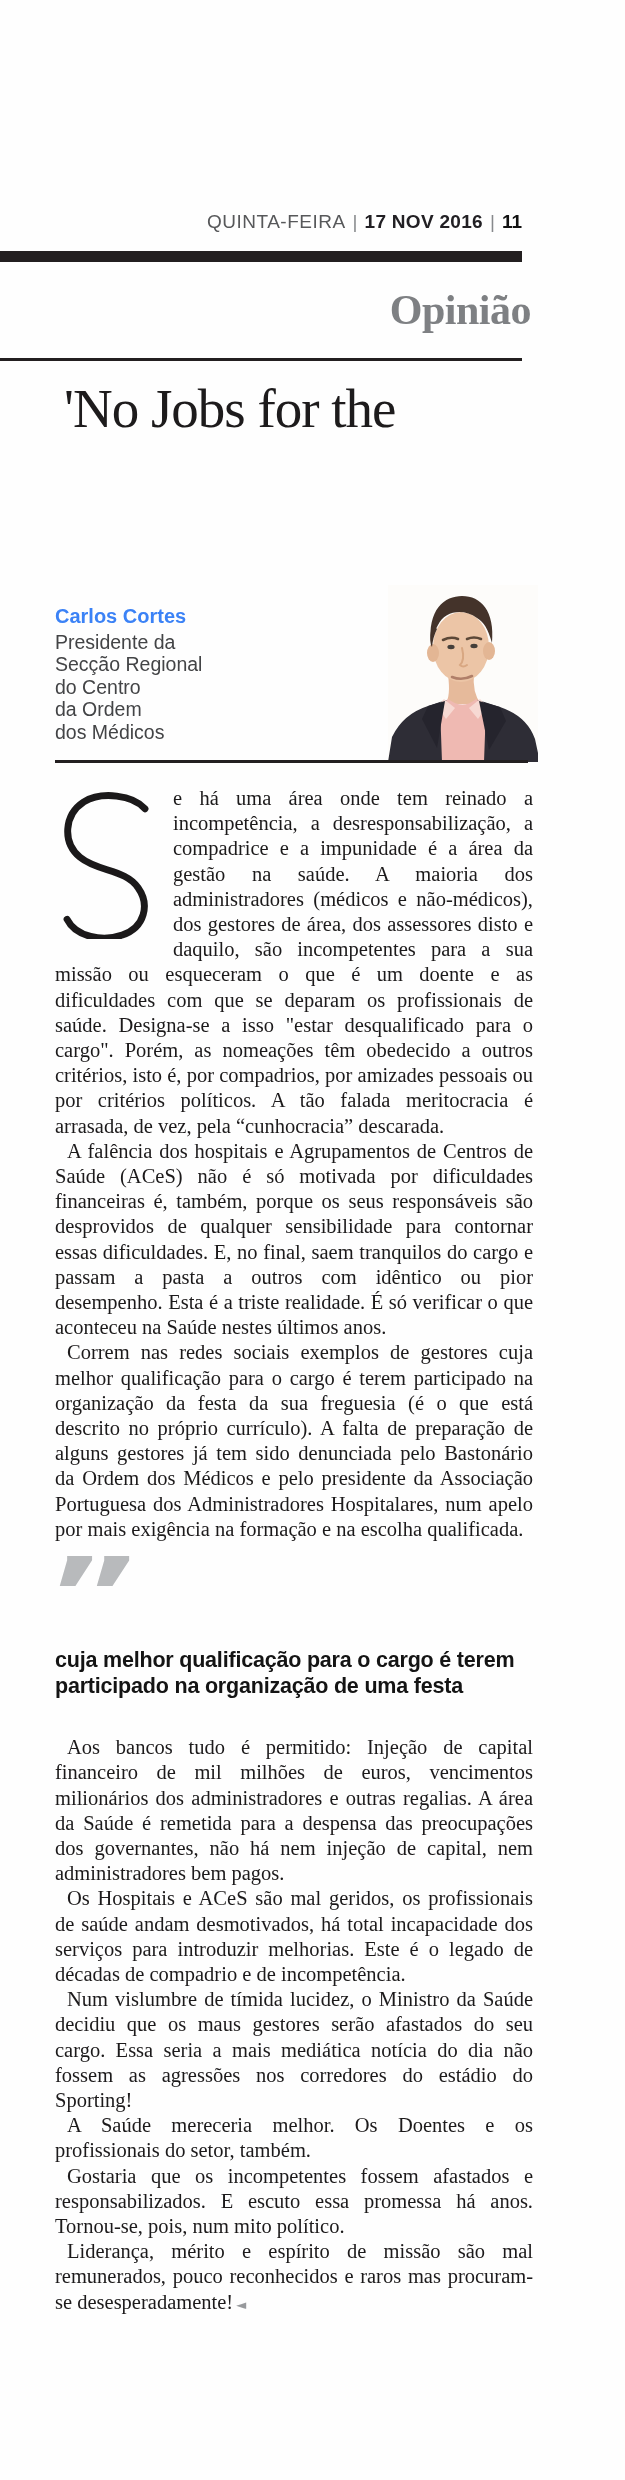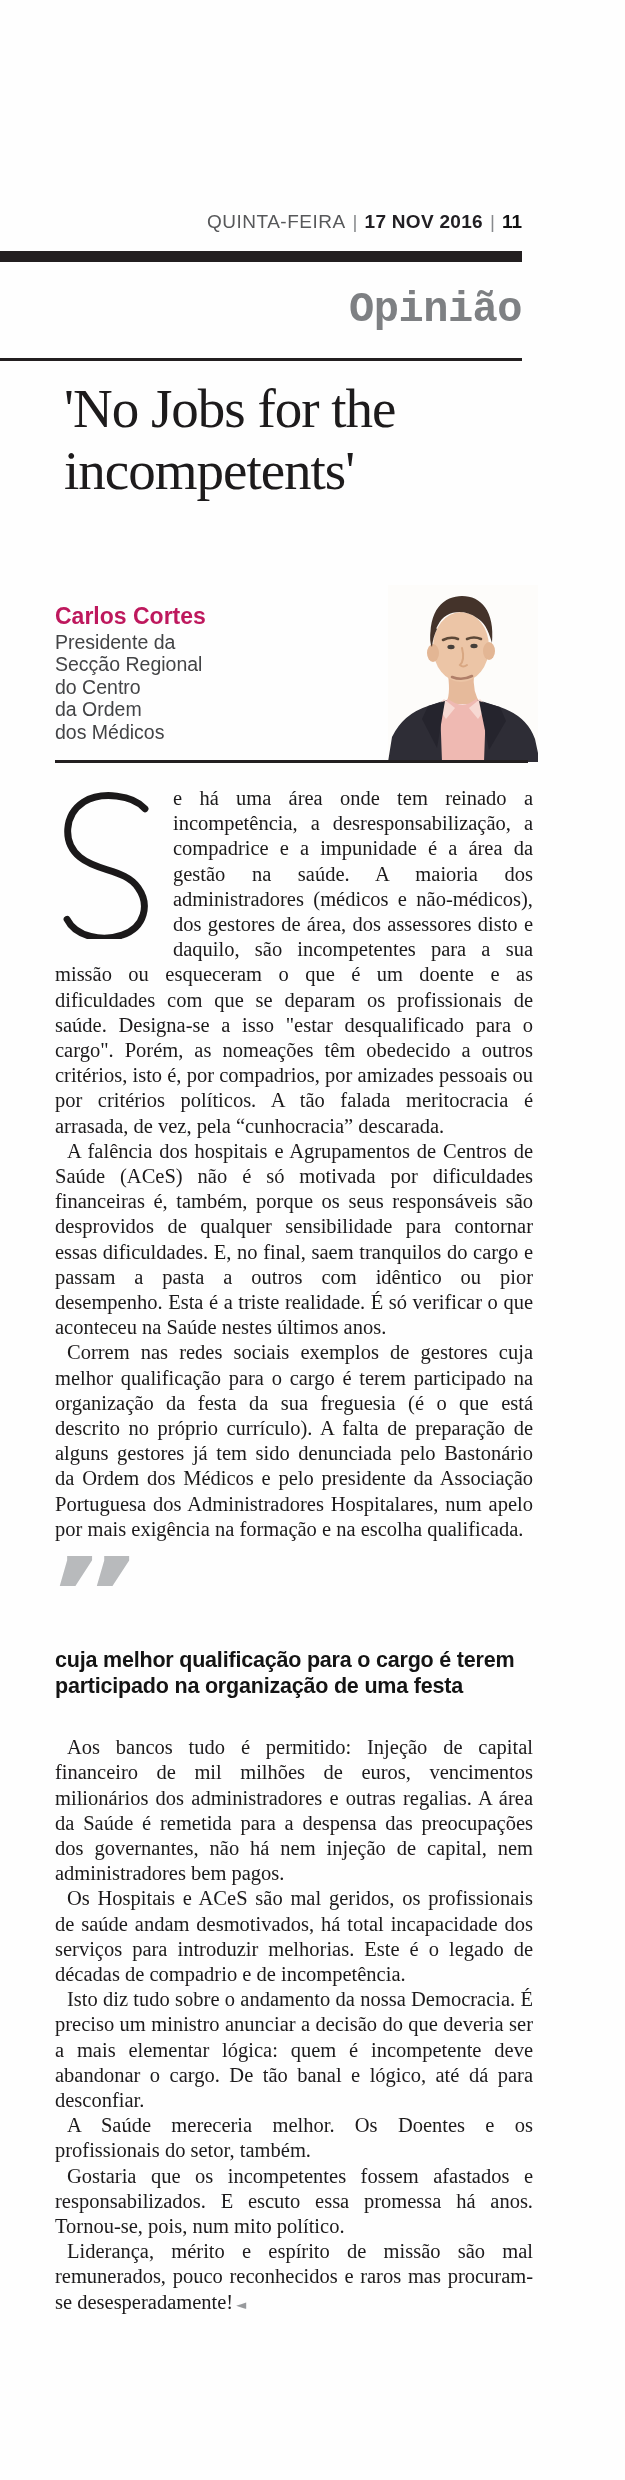--- a/index.html
+++ b/index.html
@@ -19,42 +19,42 @@
   }
   .dateline .day{font-weight:300;color:#57585a;letter-spacing:.5px;}
   .dateline .sep{font-weight:300;color:#87898c;margin:0 7px;}
   .dateline .date{font-weight:600;color:#222024;letter-spacing:.3px;}
   .dateline .pageno{font-weight:800;color:#111;}
   .bar-thick{
     position:absolute;top:251px;left:0;width:522px;height:11px;
     background:#231f20;
   }
   .section-title{
-    position:absolute;top:286px;right:103px;
-    font-family:Liberation Mono, monospace;
+    position:absolute;top:286px;right:94px;
+    font-family:Liberation Serif, serif;
     font-size:42px;line-height:48px;font-weight:700;
     color:#7e8083;letter-spacing:-.5px;
   }
   .rule-top{
     position:absolute;top:358px;left:0;width:522px;height:3px;
     background:#231f20;
   }
   
   .headline{
     position:absolute;top:368px;left:54px;width:485px;margin:10px;
     font-family:"Liberation Serif",serif;font-weight:400;
     font-size:55px;line-height:62px;color:#1d1b1c;letter-spacing:-1px;
   }
   
   .author{
     position:absolute;top:605px;left:55px;
     font-family:"Liberation Sans",sans-serif;
     font-size:19.5px;line-height:22.5px;color:#434446;font-weight:400;
   }
-  .author .author-name{font-weight:700;color:#be185d;margin-bottom:3px;font-size:23px;}
+  .author .author-name{font-weight:700;color:#3b82f6;margin-bottom:3px;font-size:20px;}
   .photo{position:absolute;top:585px;left:388px;width:150px;height:177px;}
   .rule-byline{
     position:absolute;top:760px;left:55px;width:473px;height:3px;
     background:#231f20;
   }
   
   .body{
     position:absolute;top:786px;left:55px;width:478px;
     font-family:"Liberation Serif",serif;
     font-size:20.5px;line-height:25.2px;
@@ -94,21 +94,21 @@
   <div class="dateline">
     <span class="day">QUINTA-FEIRA</span><span class="sep">|</span><span class="date">17 NOV 2016</span><span class="sep">|</span><span class="pageno">11</span>
   </div>
 
   <div class="bar-thick"></div>
 
   <div class="section-title">Opinião</div>
 
   <div class="rule-top"></div>
 
-  <h1 class="headline"><span>'No Jobs for the</span><br><span>incompetents'</span></h1>
+  <h1 class="headline"><span>'No Jobs for the</span><br></h1>
 
   <div class="author">
     <div class="author-name">Carlos Cortes</div>
     <div>Presidente da</div>
     <div>Secção Regional</div>
     <div>do Centro</div>
     <div>da Ordem</div>
     <div>dos Médicos</div>
   </div>
 
@@ -166,19 +166,19 @@
         <span class="qmark">”</span>
       </div>
       <div class="qtext">
         <div>cuja melhor qualificação para o cargo é terem</div>
         <div>participado na organização de uma festa</div>
       </div>
     </div>
 
     <p class="indent">Aos bancos tudo é permitido: Injeção de capital financeiro de mil milhões de euros, vencimentos milionários dos administradores e outras regalias. A área da Saúde é remetida para a despensa das preocupações dos governantes, não há nem injeção de capital, nem administradores bem pagos.</p>
     <p class="indent">Os Hospitais e ACeS são mal geridos, os profissionais de saúde andam desmotivados, há total incapacidade dos serviços para introduzir melhorias. Este é o legado de décadas de compadrio e de incompetência.</p>
-    <p class="indent">Isto diz tudo sobre o andamento da nossa Democracia. É preciso um ministro anunciar a decisão do que deveria ser a mais elementar lógica: quem é incompetente deve abandonar o cargo. De tão banal e lógico, até dá para desconfiar.</p>
+    <p class="indent">Num vislumbre de tímida lucidez, o Ministro da Saúde decidiu que os maus gestores serão afastados do seu cargo. Essa seria a mais mediática notícia do dia não fossem as agressões nos corredores do estádio do Sporting!</p>
     <p class="indent">A Saúde mereceria melhor. Os Doentes e os profissionais do setor, também.</p>
     <p class="indent">Gostaria que os incompetentes fossem afastados e responsabilizados. E escuto essa promessa há anos. Tornou-se, pois, num mito político.</p>
     <p class="indent"><span>Liderança, mérito e espírito de missão são mal remunerados, pouco reconhecidos e raros mas procuram-se desesperadamente!</span><span class="endmark">◄</span></p>
 
   </article>
 </div>
 
 </body></html>

